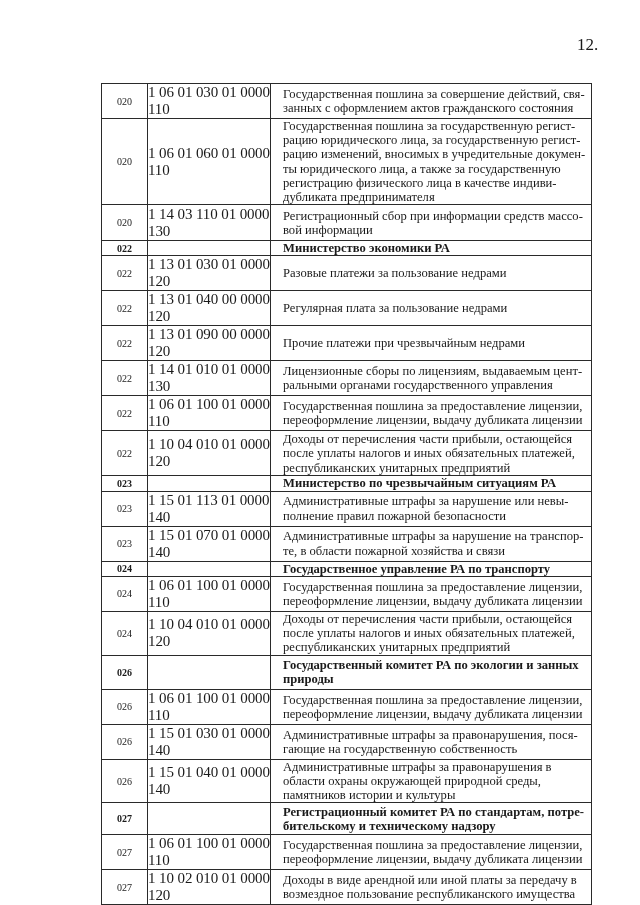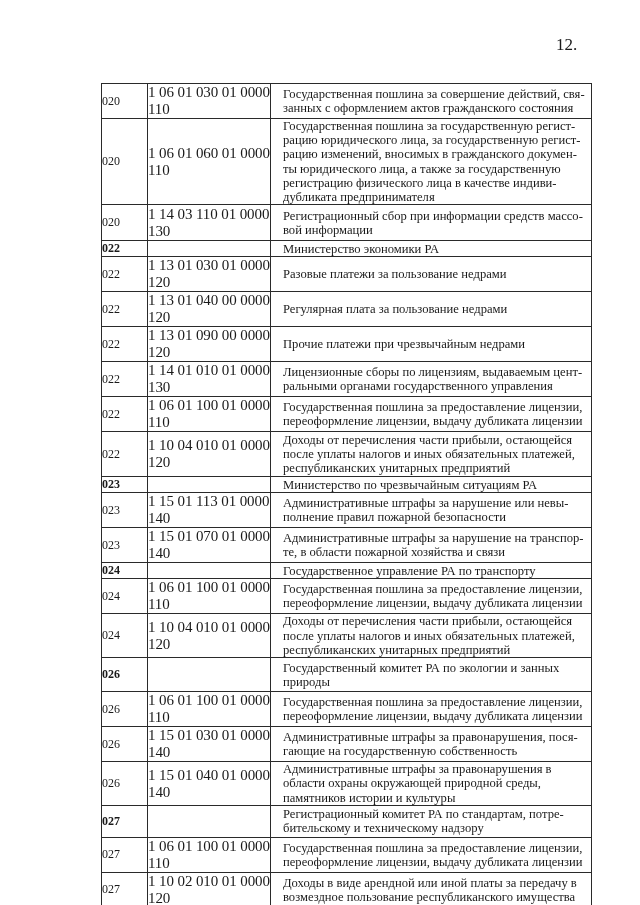--- a/index.html
+++ b/index.html
@@ -1,26 +1,26 @@
 <!DOCTYPE html>
 <html><head>
 <meta charset="utf-8">
 <style>
   html, body { margin: 0; padding: 0; background: #ffffff; }
   body { width: 640px; height: 905px; position: relative; overflow: hidden;
          font-family: "Liberation Serif", "DejaVu Serif", serif; color: #1a1a1a; }
-  .page-number { position: absolute; left: 556px; top: 35px; font-size: 17px; }
+  .page-number { position: absolute; left: 577px; top: 35px; font-size: 17px; }
   table.codes { position: absolute; left: 101px; top: 83px; width: 491px;
                 border-collapse: collapse; table-layout: fixed; }
   table.codes td { border: 1px solid #2a2a2a; padding: 0; vertical-align: middle; }
-  td.c-admin { width: 45px; font-size: 12px; }
+  td.c-admin { width: 45px; text-align: center; font-size: 10px; }
   td.c-code { width: 122px; text-align: left; font-size: 15px; letter-spacing: -0.1px; }
   td.c-name { padding: 0 4px 0 5px !important; font-size: 12.6px; line-height: 14.2px; text-align: left; }
   tr.hdr td.c-admin { font-weight: bold; }
-  tr.hdr td.c-name { font-weight: normal; }
+  tr.hdr td.c-name { font-weight: bold; }
   .txt { display: block; margin-left: 7px; }
 </style>
 </head>
 <body>
 
 <div class="page-number">12.</div>
 
 <table class="codes">
   <tbody id="rows">
       <tr class="item" style="height: 35px;">
@@ -30,21 +30,21 @@
           <span class="txt">Государственная пошлина за совершение действий, свя-</span>
           <span class="txt">занных с оформлением актов гражданского состояния</span>
         </td>
       </tr>
       <tr class="item" style="height: 85px;">
         <td class="c-admin">020</td>
         <td class="c-code">1 06 01 060 01 0000 110</td>
         <td class="c-name">
           <span class="txt">Государственная пошлина за государственную регист-</span>
           <span class="txt">рацию юридического лица, за государственную регист-</span>
-          <span class="txt">рацию изменений, вносимых в гражданского докумен-</span>
+          <span class="txt">рацию изменений, вносимых в учредительные докумен-</span>
           <span class="txt">ты юридического лица, а также за государственную</span>
           <span class="txt">регистрацию физического лица в качестве индиви-</span>
           <span class="txt">дубликата предпринимателя</span>
         </td>
       </tr>
       <tr class="item" style="height: 36px;">
         <td class="c-admin">020</td>
         <td class="c-code">1 14 03 110 01 0000 130</td>
         <td class="c-name">
           <span class="txt">Регистрационный сбор при информации средств массо-</span>

